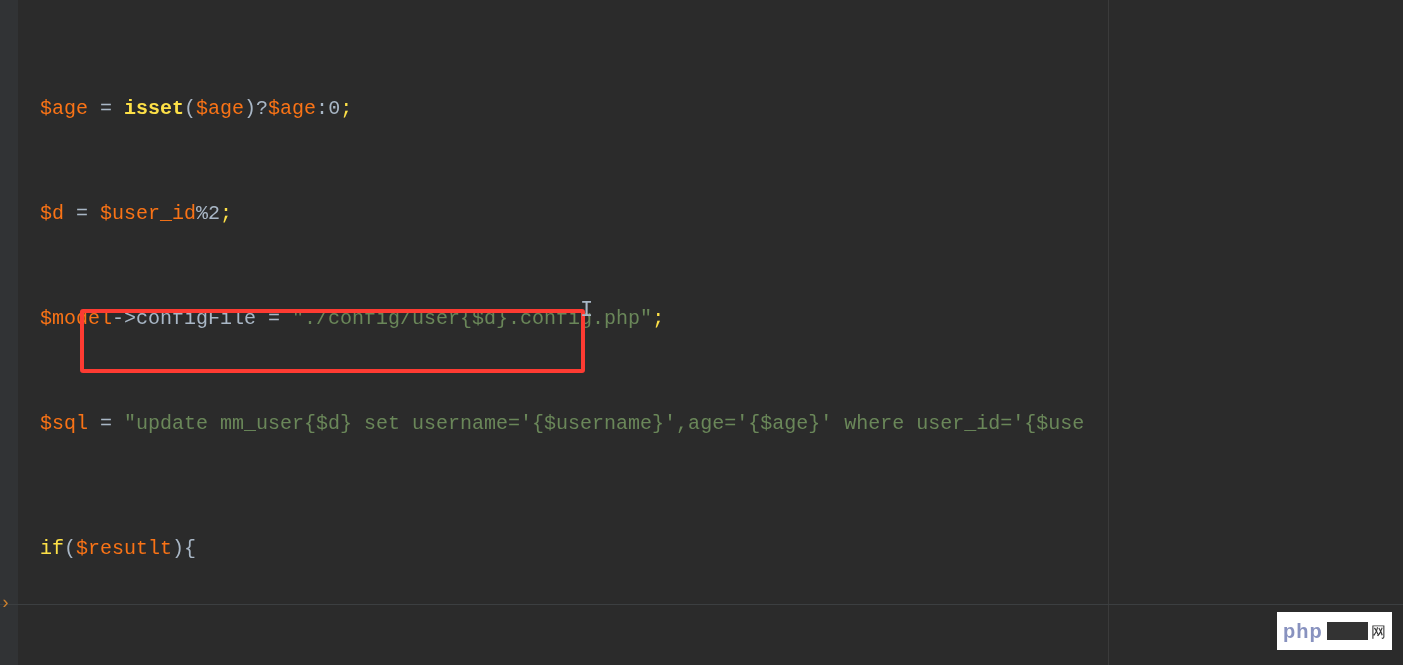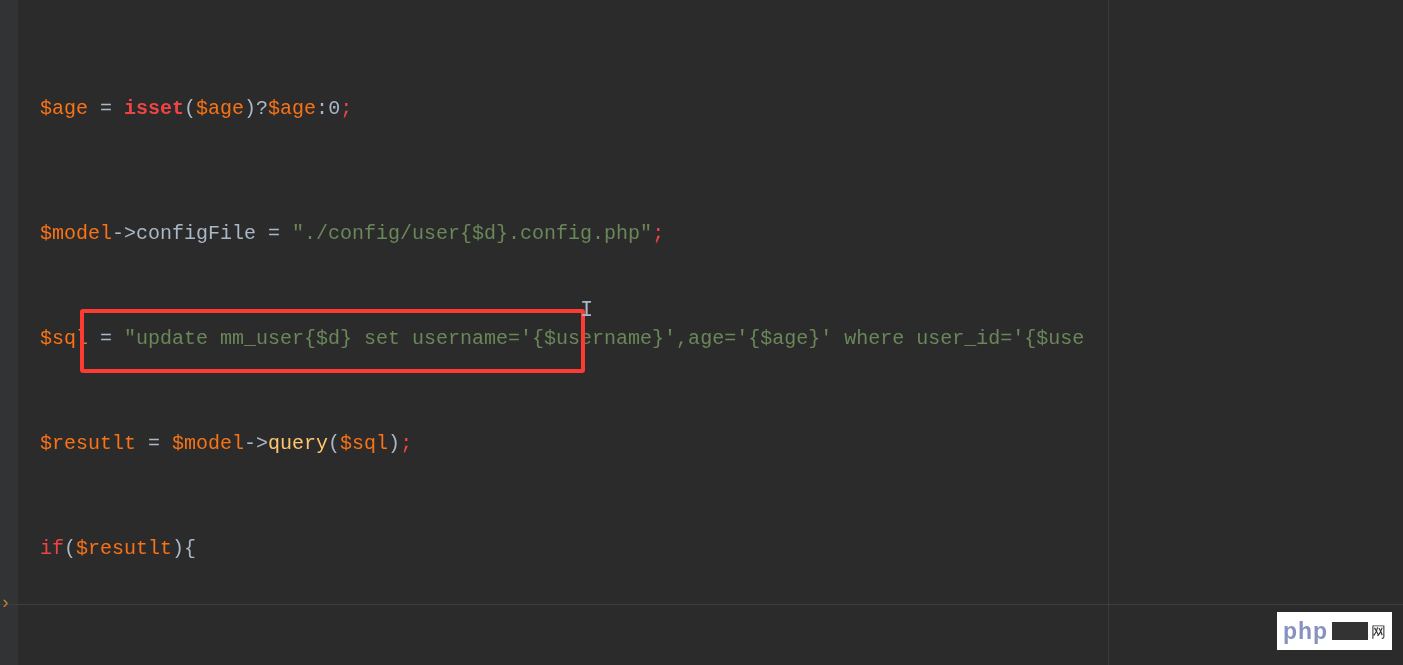--- a/index.html
+++ b/index.html
@@ -1,55 +1,55 @@
 <!DOCTYPE html>
 <html><head>
 <meta charset="utf-8">
 <style>
   html,body{margin:0;padding:0;width:1403px;height:665px;overflow:hidden;background:#2b2b2b;font-family:Consolas,"Courier New",monospace;font-size:20px;line-height:1;}
   .editor{position:relative;width:1403px;height:665px;background:#2b2b2b;}
   .gutter{position:absolute;left:0;top:0;width:18px;height:665px;background:#313335;}
   .code{position:absolute;left:18px;top:0;right:0;height:665px;padding:6px 0 0 22px;color:#a9b7c6;white-space:pre;overflow:hidden;}
   .line{height:45px;line-height:45px;position:relative;}
-  .kw{color:#ef4444;}
+  .kw{color:#fde047;}
   .var{color:#f97316;}
   .str{color:#6a8759;}
   .fn{color:#ffc66d;}
   .pl{color:#a9b7c6;}
   .current-line{position:absolute;left:0;right:0;height:45px;background:#323232;z-index:-1;}
   .redbox{position:absolute;border:4px solid #fd3b32;border-radius:3px;z-index:3;pointer-events:none;}
   .cursor{position:absolute;color:#a9b7c6;font-size:22px;z-index:4;pointer-events:none;}
   .right-margin{position:absolute;top:0;bottom:0;width:1px;background:#3b3b3b;}
   .bottom-line{position:absolute;left:0;right:0;height:1px;background:#3c3f41;}
   .fold-handle{position:absolute;left:0;color:#c97f2d;font-size:18px;line-height:18px;}
   .watermark{position:absolute;right:11px;bottom:15px;width:115px;height:38px;background:#fff;display:flex;align-items:center;padding:0 6px;box-sizing:border-box;font-family:Arial,sans-serif;z-index:5;}
-  .watermark .php{color:#8892bf;font-weight:bold;font-size:23px;letter-spacing:1px;}
+  .watermark .php{color:#8892bf;font-weight:bold;font-size:20px;letter-spacing:1px;}
   .watermark .cn{display:inline-block;width:42px;height:18px;background:#333;margin-left:4px;}
   .watermark .suffix{color:#333;font-size:15px;margin-left:3px;}
 </style>
 </head>
 <body>
 
 <div class="editor">
   <div class="gutter"></div>
   <div class="right-margin" style="left:1108px;"></div>
   <div class="bottom-line" style="top:604px;"></div>
   <div class="fold-handle" style="top:594px;">›</div>
 
   <div class="code">
     <div class="current-line" style="top:321px;"></div>
 
     <div class="line"><span class="var">$age</span><span class="pl"> = </span><span class="kw" style="font-weight:bold">isset</span><span class="pl">(</span><span class="var">$age</span><span class="pl">)?</span><span class="var">$age</span><span class="pl">:</span><span class="pl">0</span><span class="kw">;</span></div>
 
+    <div class="line"><span class="var">$d</span><span class="pl"> = </span><span class="var">$user_id</span><span class="pl">%</span><span class="pl">2</span><span class="kw">;</span></div>
 
     <div class="line"><span class="var">$model</span><span class="pl">-&gt;</span><span class="pl">configFile = </span><span class="str">"./config/user{$d}.config.php"</span><span class="kw">;</span></div>
 
     <div class="line"><span class="var">$sql</span><span class="pl"> = </span><span class="str">"update mm_user{$d} set username='{$username}',age='{$age}' where user_id='{$use</span></div>
 
-    <div class="line"><span class="var">$resutlt</span><span class="pl"> = </span><span class="var">$model</span><span class="pl">-&gt;</span><span class="fn">query</span><span class="pl">(</span><span class="var">$sql</span><span class="pl">)</span><span class="kw">;</span></div>
 
     <div class="line"><span class="kw">if</span><span class="pl">(</span><span class="var">$resutlt</span><span class="pl">){</span></div>
 
     
 
     
 
     
 
     

